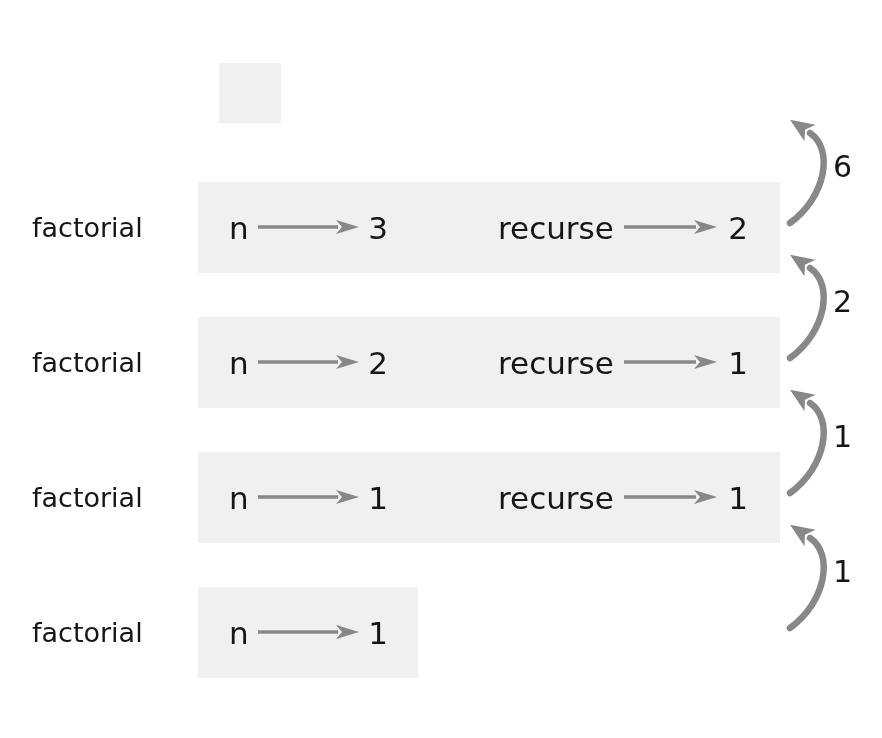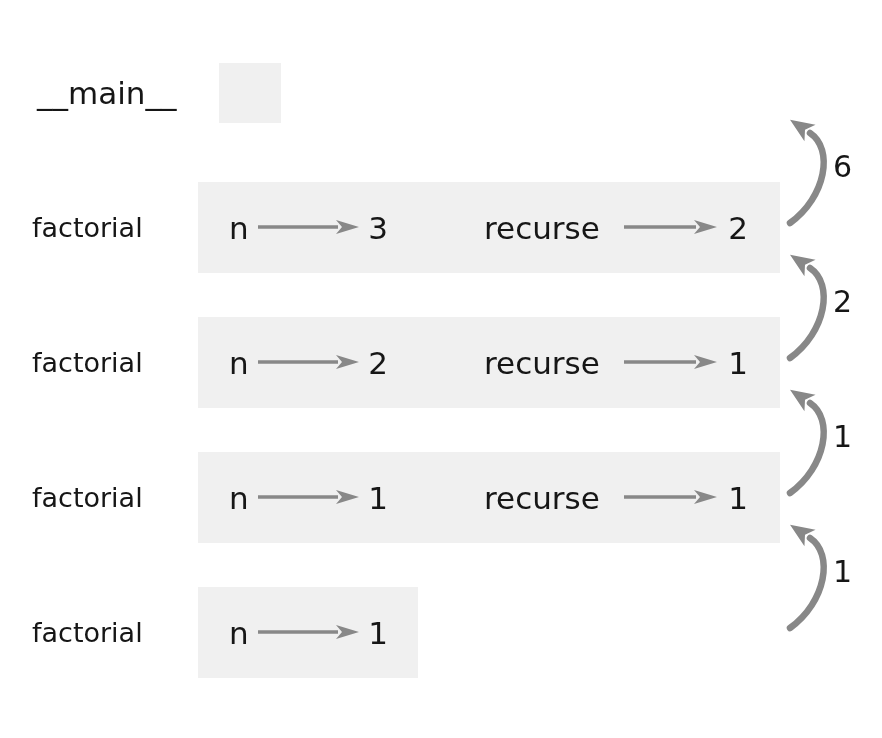--- a/index.html
+++ b/index.html
@@ -51,21 +51,21 @@
     position: absolute;
     top: 0;
     height: 100%;
     display: flex;
     align-items: center;
     font-size: 31px;
   }
   .var-value { justify-content: center; width: 34px; }
   .pos-n   { left: 31px; }
   .pos-v1  { left: 163px; }
-  .pos-rec { left: 286px; }
+  .pos-rec { left: 300px; }
   .pos-v2  { left: 523px; }
   .ptr {
     position: absolute;
     top: 36px;
   }
   .ptr.a1 { left: 58px; }
   .ptr.a2 { left: 424px; }
   .ret-arrow {
     position: absolute;
     left: 770px;
@@ -88,21 +88,20 @@
 <svg width="0" height="0" style="position:absolute" aria-hidden="true">
   <defs>
     <marker id="rethead" markerUnits="userSpaceOnUse" markerWidth="30" markerHeight="26" refX="3" refY="13" orient="auto">
       <polygon points="3,3 27,13 3,23 9,13" fill="#888888"></polygon>
     </marker>
   </defs>
 </svg>
 
 <div class="canvas">
 
-  <div class="main-label">__main__</div>
   <div class="main-box"></div>
 
   <div class="frame-label" style="top:182px">factorial</div>
   <div class="frame-box" style="top:182px">
     <span class="var-name pos-n">n</span>
     <svg class="ptr a1" width="104" height="18">
       <line x1="2" y1="9" x2="82" y2="9" stroke="#888888" stroke-width="3.5"></line>
       <polygon points="80,2 103,9 80,16 86,9" fill="#888888"></polygon>
     </svg>
     <span class="var-value pos-v1">3</span>

